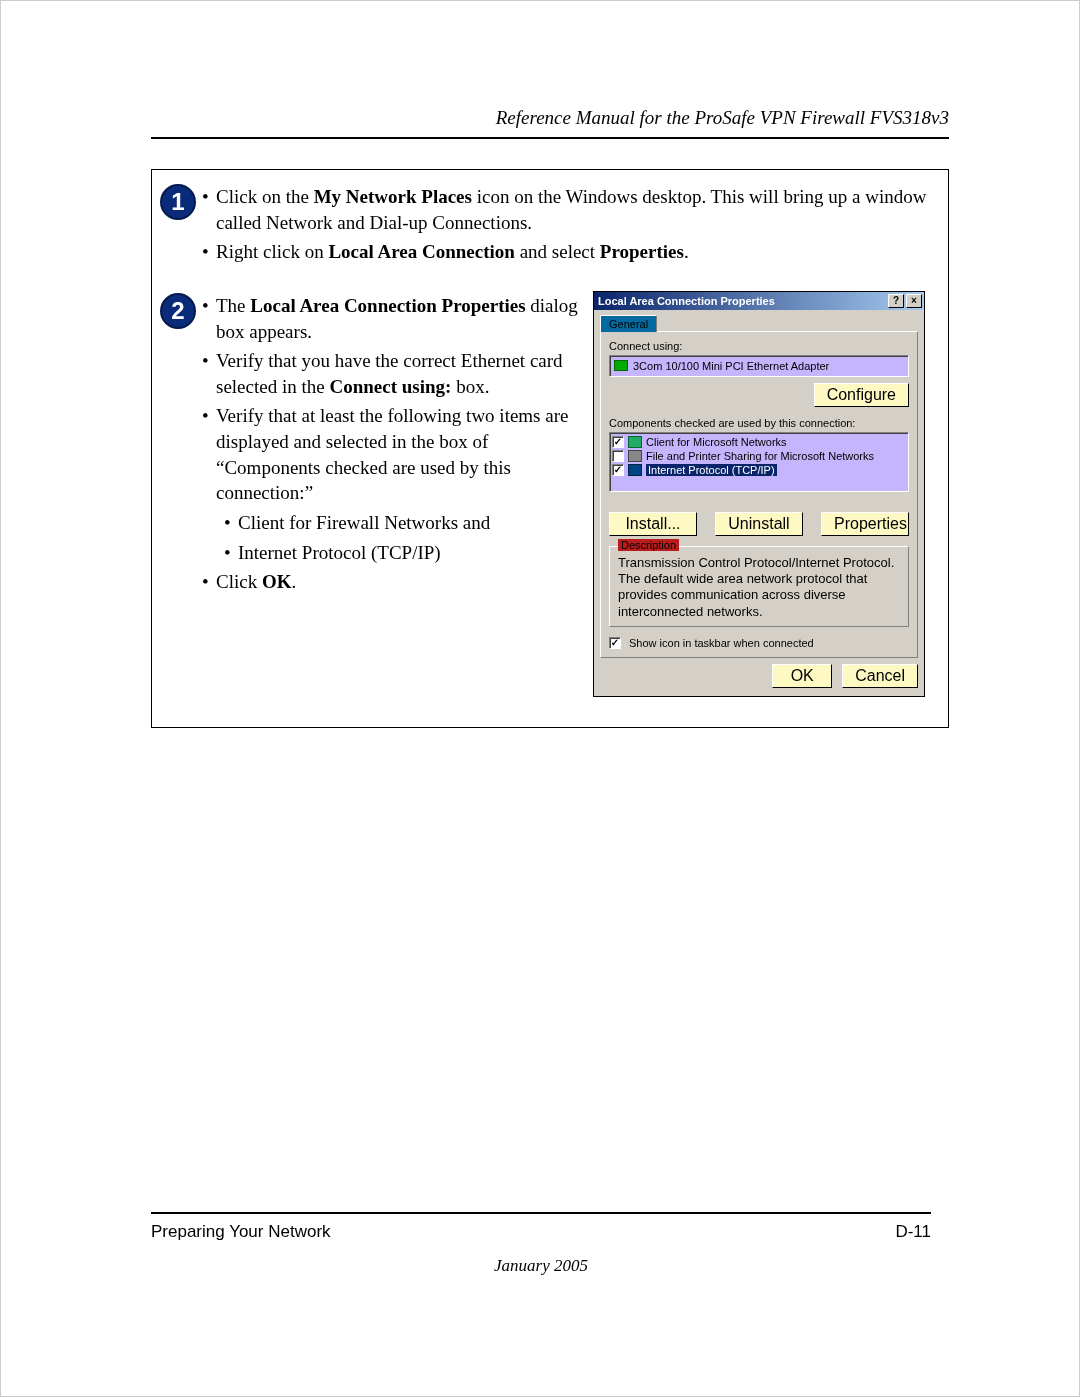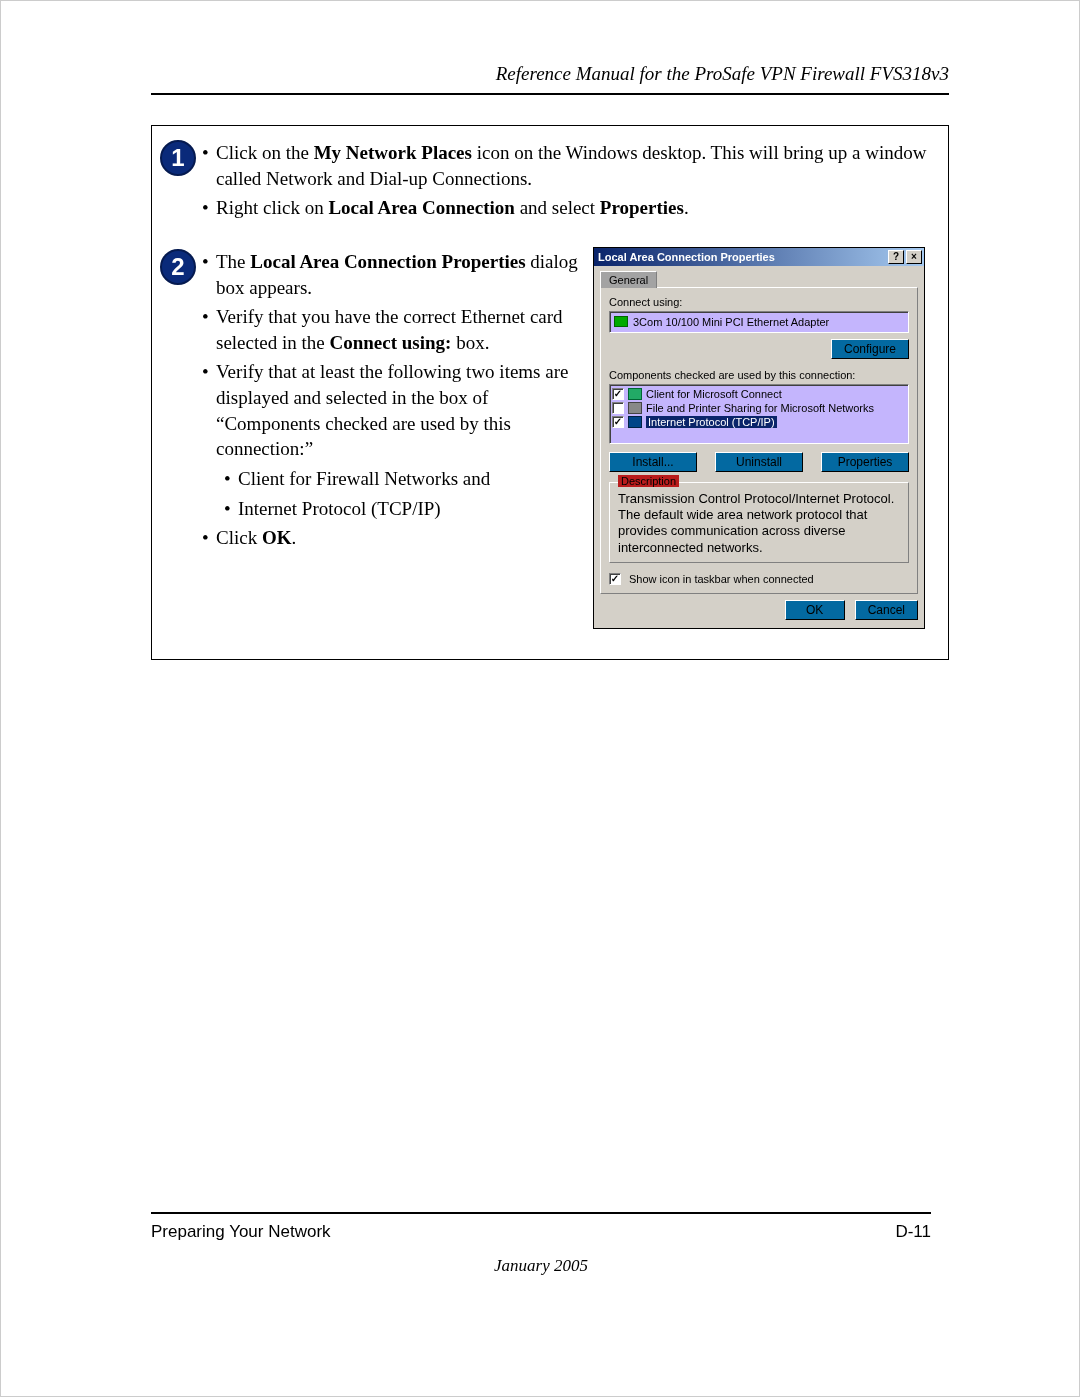--- a/index.html
+++ b/index.html
@@ -7,21 +7,21 @@
     margin: 0;
     background: #fff;
     font-family: "Times New Roman", Times, serif;
     color: #000;
     width: 1080px;
     height: 1397px;
     position: relative;
     border: 1px solid #ccc;
   }
   .page {
-    padding: 62px 130px 60px 150px;
+    padding: 106px 130px 60px 150px;
     width: 100%;
     height: 100%;
     position: relative;
     border-radius: 9px;
   }
   .header {
     text-align: right;
     font-style: italic;
     font-size: 19px;
     margin-bottom: 8px;
@@ -87,21 +87,21 @@
     border:1px solid #000;
     border-top-color:#fff; border-left-color:#fff;
     margin-left:2px;
     color:#000;
     font-family: Arial, sans-serif;
     font-size:10px; font-weight:bold;
     display:flex; align-items:center; justify-content:center;
   }
   .tabstrip { display:flex; padding: 4px 6px 0 6px; }
   .tab {
-    background:#a3a3a3;
+    background:#0369a1;
     border:1px solid #808080;
     border-bottom:none;
     border-top-color:#fff; border-left-color:#fff;
     padding:2px 8px;
     font-size:11px;
     position:relative; top:1px;
   }
   .panel {
     margin: 0 6px 6px 6px;
     border:1px solid #808080;
@@ -118,45 +118,45 @@
     padding:4px;
   }
   .nic { display:flex; align-items:center; font-size:11px; }
   .nic-icon {
     width:14px; height:11px; background:#0a0; border:1px solid #060;
     margin-right:5px;
   }
   .btnrow { text-align:right; margin-top:6px; }
   .wbtn {
     display:inline-block;
-    background:#0369a1;
+    background:#fef9c3;
     border:1px solid #000;
     border-top-color:#fff; border-left-color:#fff;
     padding:2px 12px;
     font-family: Tahoma, Arial, sans-serif;
-    font-size:12px;
+    font-size:16px;
     min-width:60px;
     text-align:center;
   }
   .complist { height:60px; padding:2px; }
   .comp-item { display:flex; align-items:center; font-size:11px; padding:1px 0; }
   .cb {
     width:12px; height:12px; border:1px solid #808080;
     border-right-color:#fff; border-bottom-color:#fff;
     box-shadow: inset 1px 1px 0 #404040;
     background:#fff; margin-right:4px;
     display:flex; align-items:center; justify-content:center;
     font-size:10px; color:#000; font-weight:bold;
   }
   .ci { width:14px; height:12px; margin-right:4px; display:inline-block; }
   .ci-net  { background:#2a6; border:1px solid #063; }
   .ci-file { background:#888; border:1px solid #444; }
   .ci-tcp  { background:#048; border:1px solid #024; }
   .sel { background:#0a246a; color:#fff; padding:0 2px; }
-  .btnrow3 { display:flex; gap:18px; margin-top:8px; }
+  .btnrow3 { display:flex; gap:18px; margin-top:20px; }
   .btnrow3 .wbtn { flex:1; }
   .grp {
     border:1px solid #808080;
     border-top-color:#fff; border-left-color:#fff;
     margin-top:10px;
     position:relative;
     padding:8px 8px 6px 8px;
   }
   .grp-title {
     position:absolute; top:-8px; left:8px;
@@ -263,21 +263,21 @@
             </div>
             <div class="btnrow">
               <span class="wbtn">Configure</span>
             </div>
 
             <div class="lbl" style="margin-top:10px">Components checked are used by this connection:</div>
             <div class="sunken complist">
               <div class="comp-item">
                 <span class="cb">✓</span>
                 <span class="ci ci-net"></span>
-                <span>Client for Microsoft Connect</span>
+                <span>Client for Microsoft Networks</span>
               </div>
               <div class="comp-item">
                 <span class="cb"></span>
                 <span class="ci ci-file"></span>
                 <span>File and Printer Sharing for Microsoft Networks</span>
               </div>
               <div class="comp-item">
                 <span class="cb">✓</span>
                 <span class="ci ci-tcp"></span>
                 <span class="sel">Internet Protocol (TCP/IP)</span>

